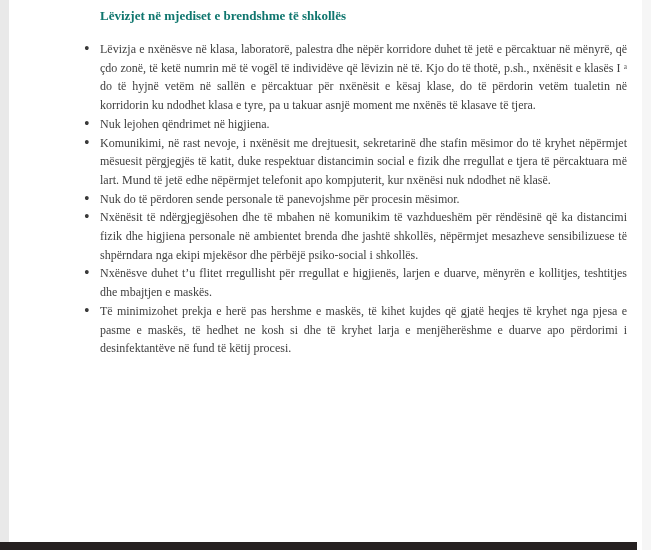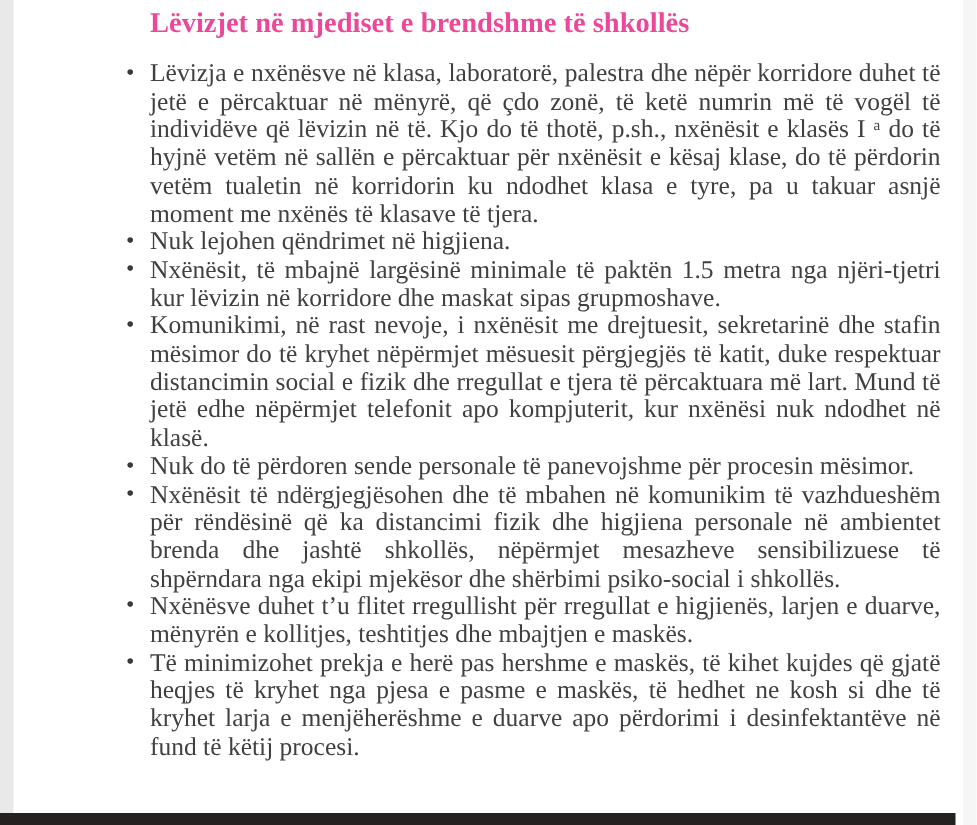--- a/index.html
+++ b/index.html
@@ -32,23 +32,23 @@
     z-index: 5;
   }
   .content {
     position: absolute;
     left: 100px;
     top: 0;
     width: 527px;
     padding-top: 8px;
   }
   .section-heading {
-    font-size: 19px;
+    font-size: 13px;
     font-weight: bold;
-    color: #ec4899;
+    color: #0f766e;
     margin: 0 0 17px 0;
     line-height: 15px;
   }
   .section-heading.second {
     margin: 10px 0 15px 0;
   }
   ul.bullet-list {
     margin: 0;
     padding: 0;
     list-style: none;
@@ -60,21 +60,21 @@
   ul.bullet-list li::before {
     content: "\2022";
     position: absolute;
     left: -16px;
     top: 0;
     line-height: 18.7px;
     color: #3a3a3a;
   }
   .content p {
     margin: 0;
-    font-size: 17px;
+    font-size: 12px;
     line-height: 18.7px;
     text-align: justify;
     color: #404040;
   }
 </style>
 </head>
 <body>
 
 <div class="left-strip"></div>
 <div class="right-strip"></div>
@@ -84,34 +84,31 @@
   <h1 class="section-heading">Lëvizjet në mjediset e brendshme të shkollës</h1>
 
   <ul class="bullet-list">
     <li>
       <p>Lëvizja e nxënësve në klasa, laboratorë, palestra dhe nëpër korridore duhet të jetë e përcaktuar në mënyrë, që çdo zonë, të ketë numrin më të vogël të individëve që lëvizin në të. Kjo do të thotë, p.sh., nxënësit e klasës I ᵃ do të hyjnë vetëm në sallën e përcaktuar për nxënësit e kësaj klase, do të përdorin vetëm tualetin në korridorin ku ndodhet klasa e tyre, pa u takuar asnjë moment me nxënës të klasave të tjera.</p>
     </li>
     <li>
       <p>Nuk lejohen qëndrimet në higjiena.</p>
     </li>
     <li>
-      <p>Nxënësit, të mbajnë largësinë minimale të paktën 1.5 metra nga njëri-tjetri kur lëvizin në korridore dhe maskat sipas grupmoshave.</p>
-    </li>
-    <li>
       <p>Komunikimi, në rast nevoje, i nxënësit me drejtuesit, sekretarinë dhe stafin mësimor do të kryhet nëpërmjet mësuesit përgjegjës të katit, duke respektuar distancimin social e fizik dhe rregullat e tjera të përcaktuara më lart. Mund të jetë edhe nëpërmjet telefonit apo kompjuterit, kur nxënësi nuk ndodhet në klasë.</p>
     </li>
     <li>
       <p>Nuk do të përdoren sende personale të panevojshme për procesin mësimor.</p>
     </li>
   </ul>
 
 
   <ul class="bullet-list">
     <li>
-      <p>Nxënësit të ndërgjegjësohen dhe të mbahen në komunikim të vazhdueshëm për rëndësinë që ka distancimi fizik dhe higjiena personale në ambientet brenda dhe jashtë shkollës, nëpërmjet mesazheve sensibilizuese të shpërndara nga ekipi mjekësor dhe shërbimi psiko-social i shkollës.</p>
+      <p>Nxënësit të ndërgjegjësohen dhe të mbahen në komunikim të vazhdueshëm për rëndësinë që ka distancimi fizik dhe higjiena personale në ambientet brenda dhe jashtë shkollës, nëpërmjet mesazheve sensibilizuese të shpërndara nga ekipi mjekësor dhe përbëjë psiko-social i shkollës.</p>
     </li>
     <li>
       <p>Nxënësve duhet t’u flitet rregullisht për rregullat e higjienës, larjen e duarve, mënyrën e kollitjes, teshtitjes dhe mbajtjen e maskës.</p>
     </li>
     <li>
       <p>Të minimizohet prekja e herë pas hershme e maskës, të kihet kujdes që gjatë heqjes të kryhet nga pjesa e pasme e maskës, të hedhet ne kosh si dhe të kryhet larja e menjëherëshme e duarve apo përdorimi i desinfektantëve në fund të këtij procesi.</p>
     </li>
   </ul>
 
 </div>

